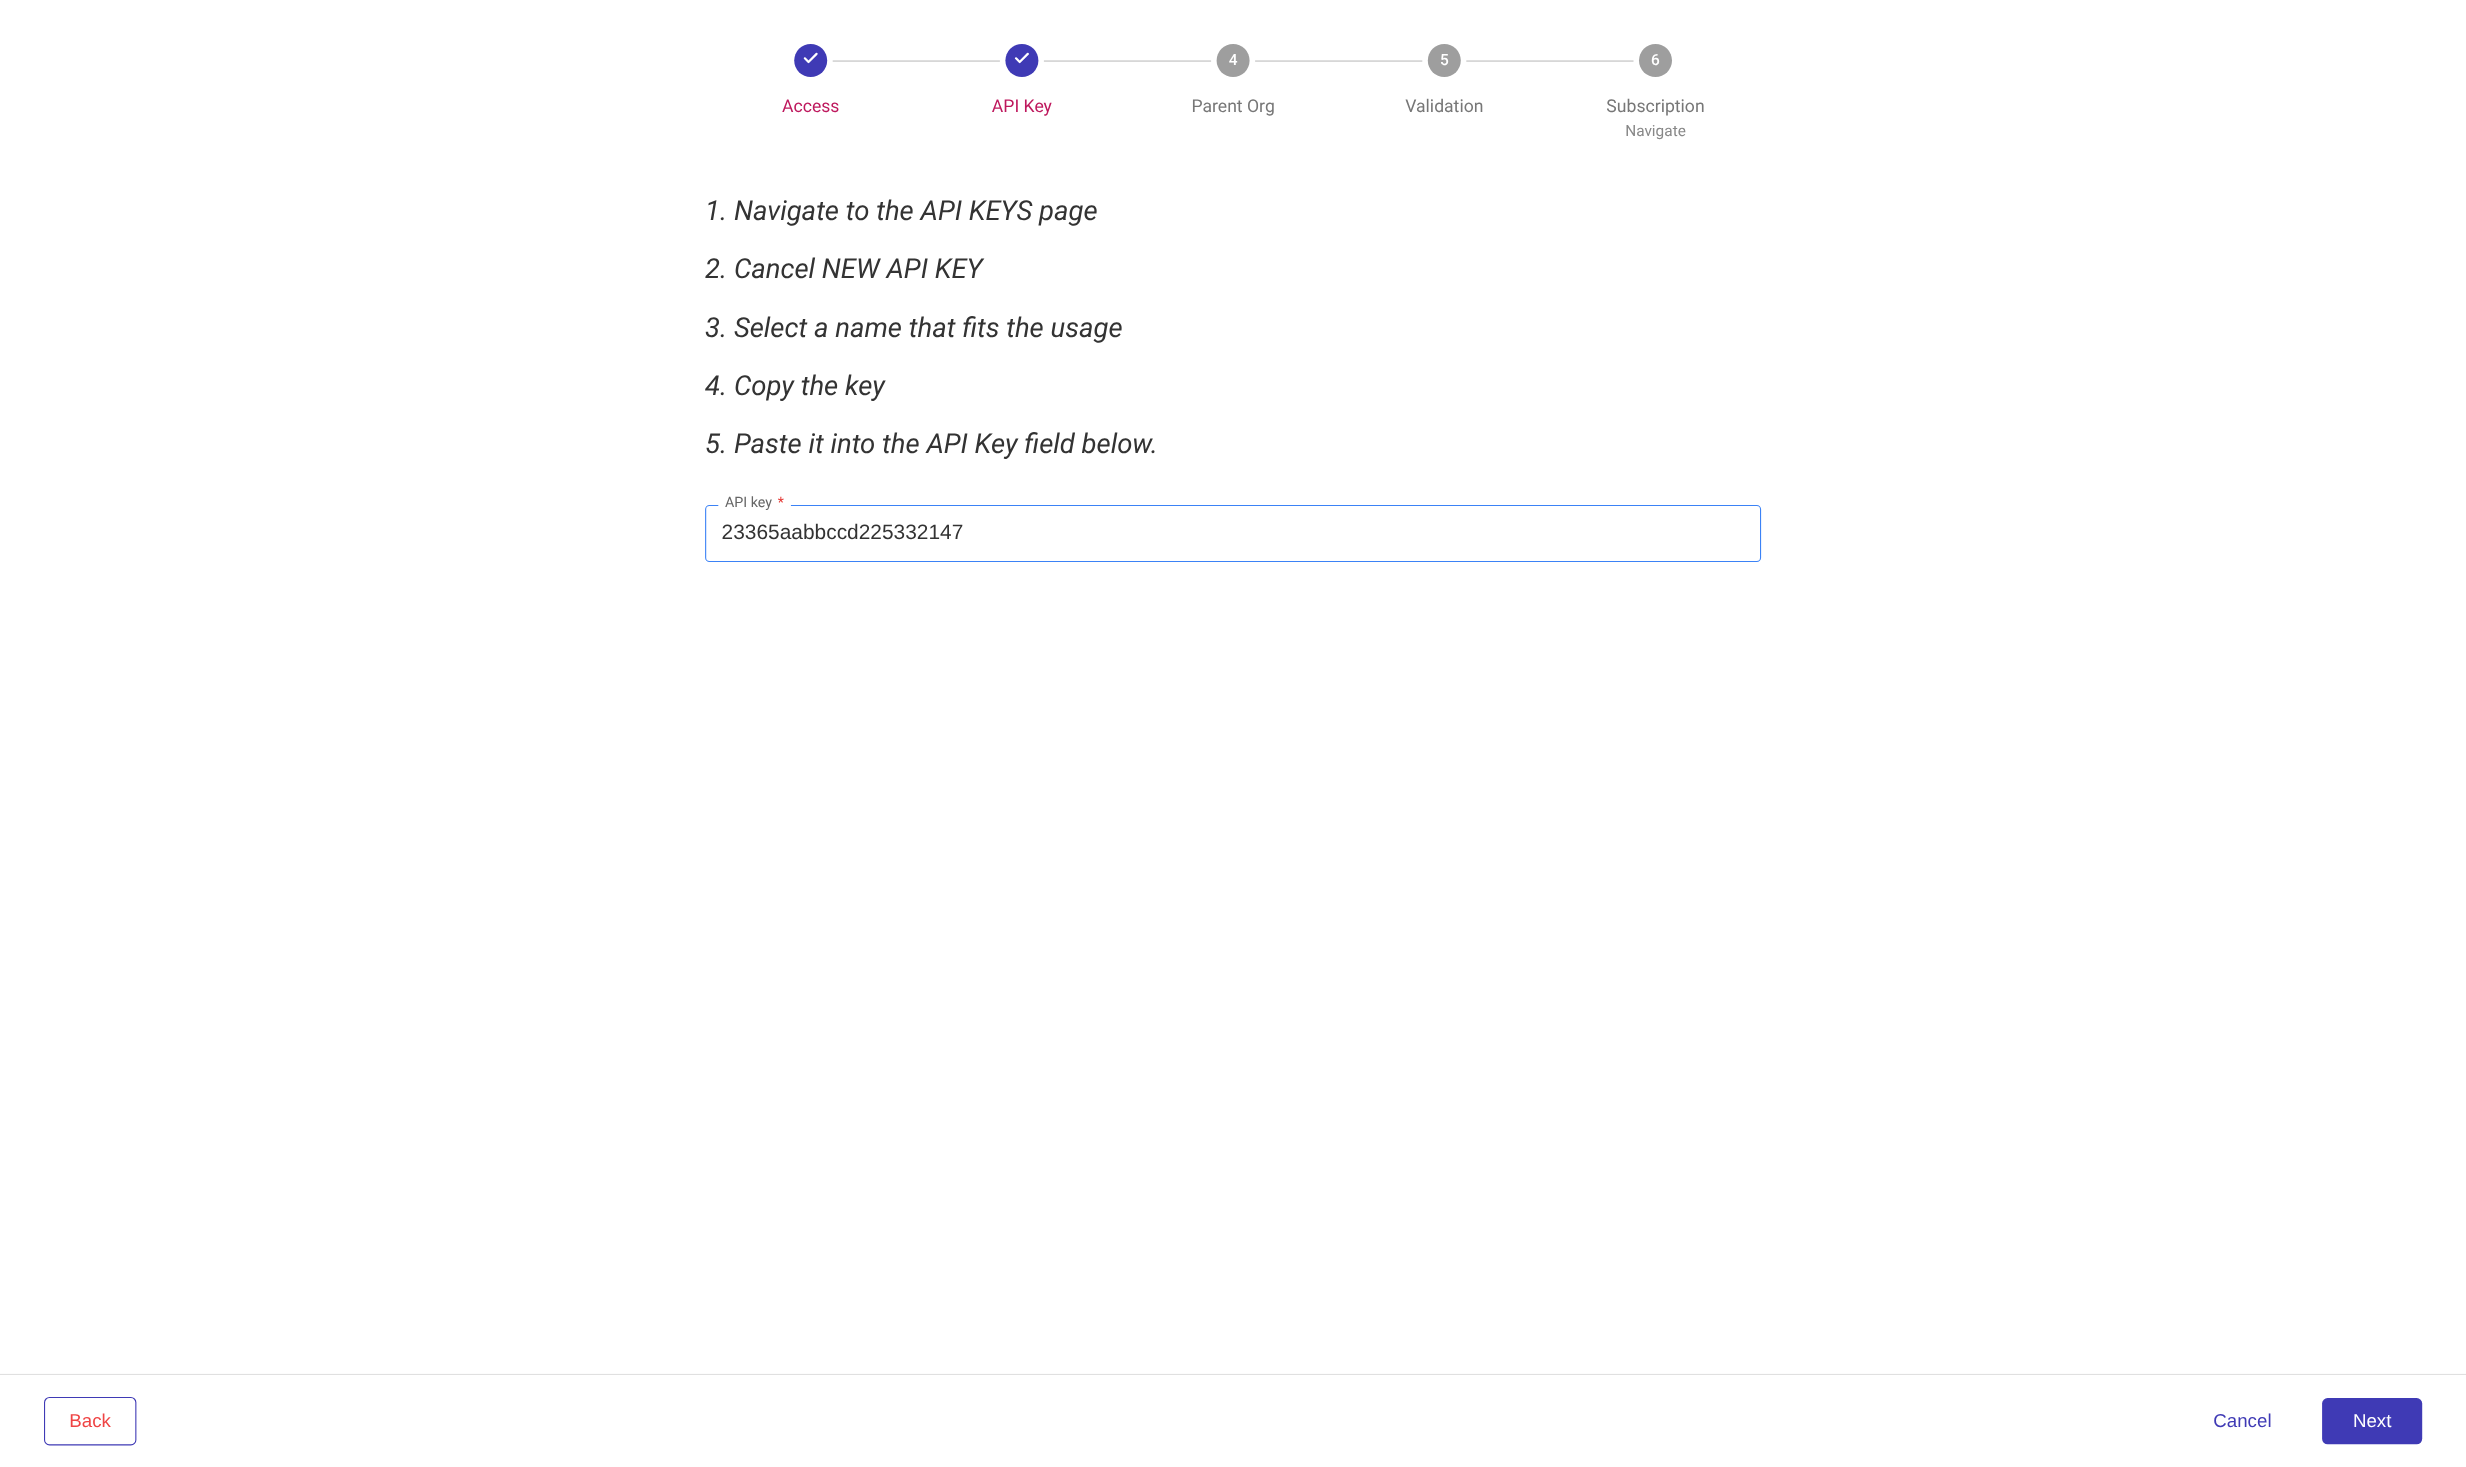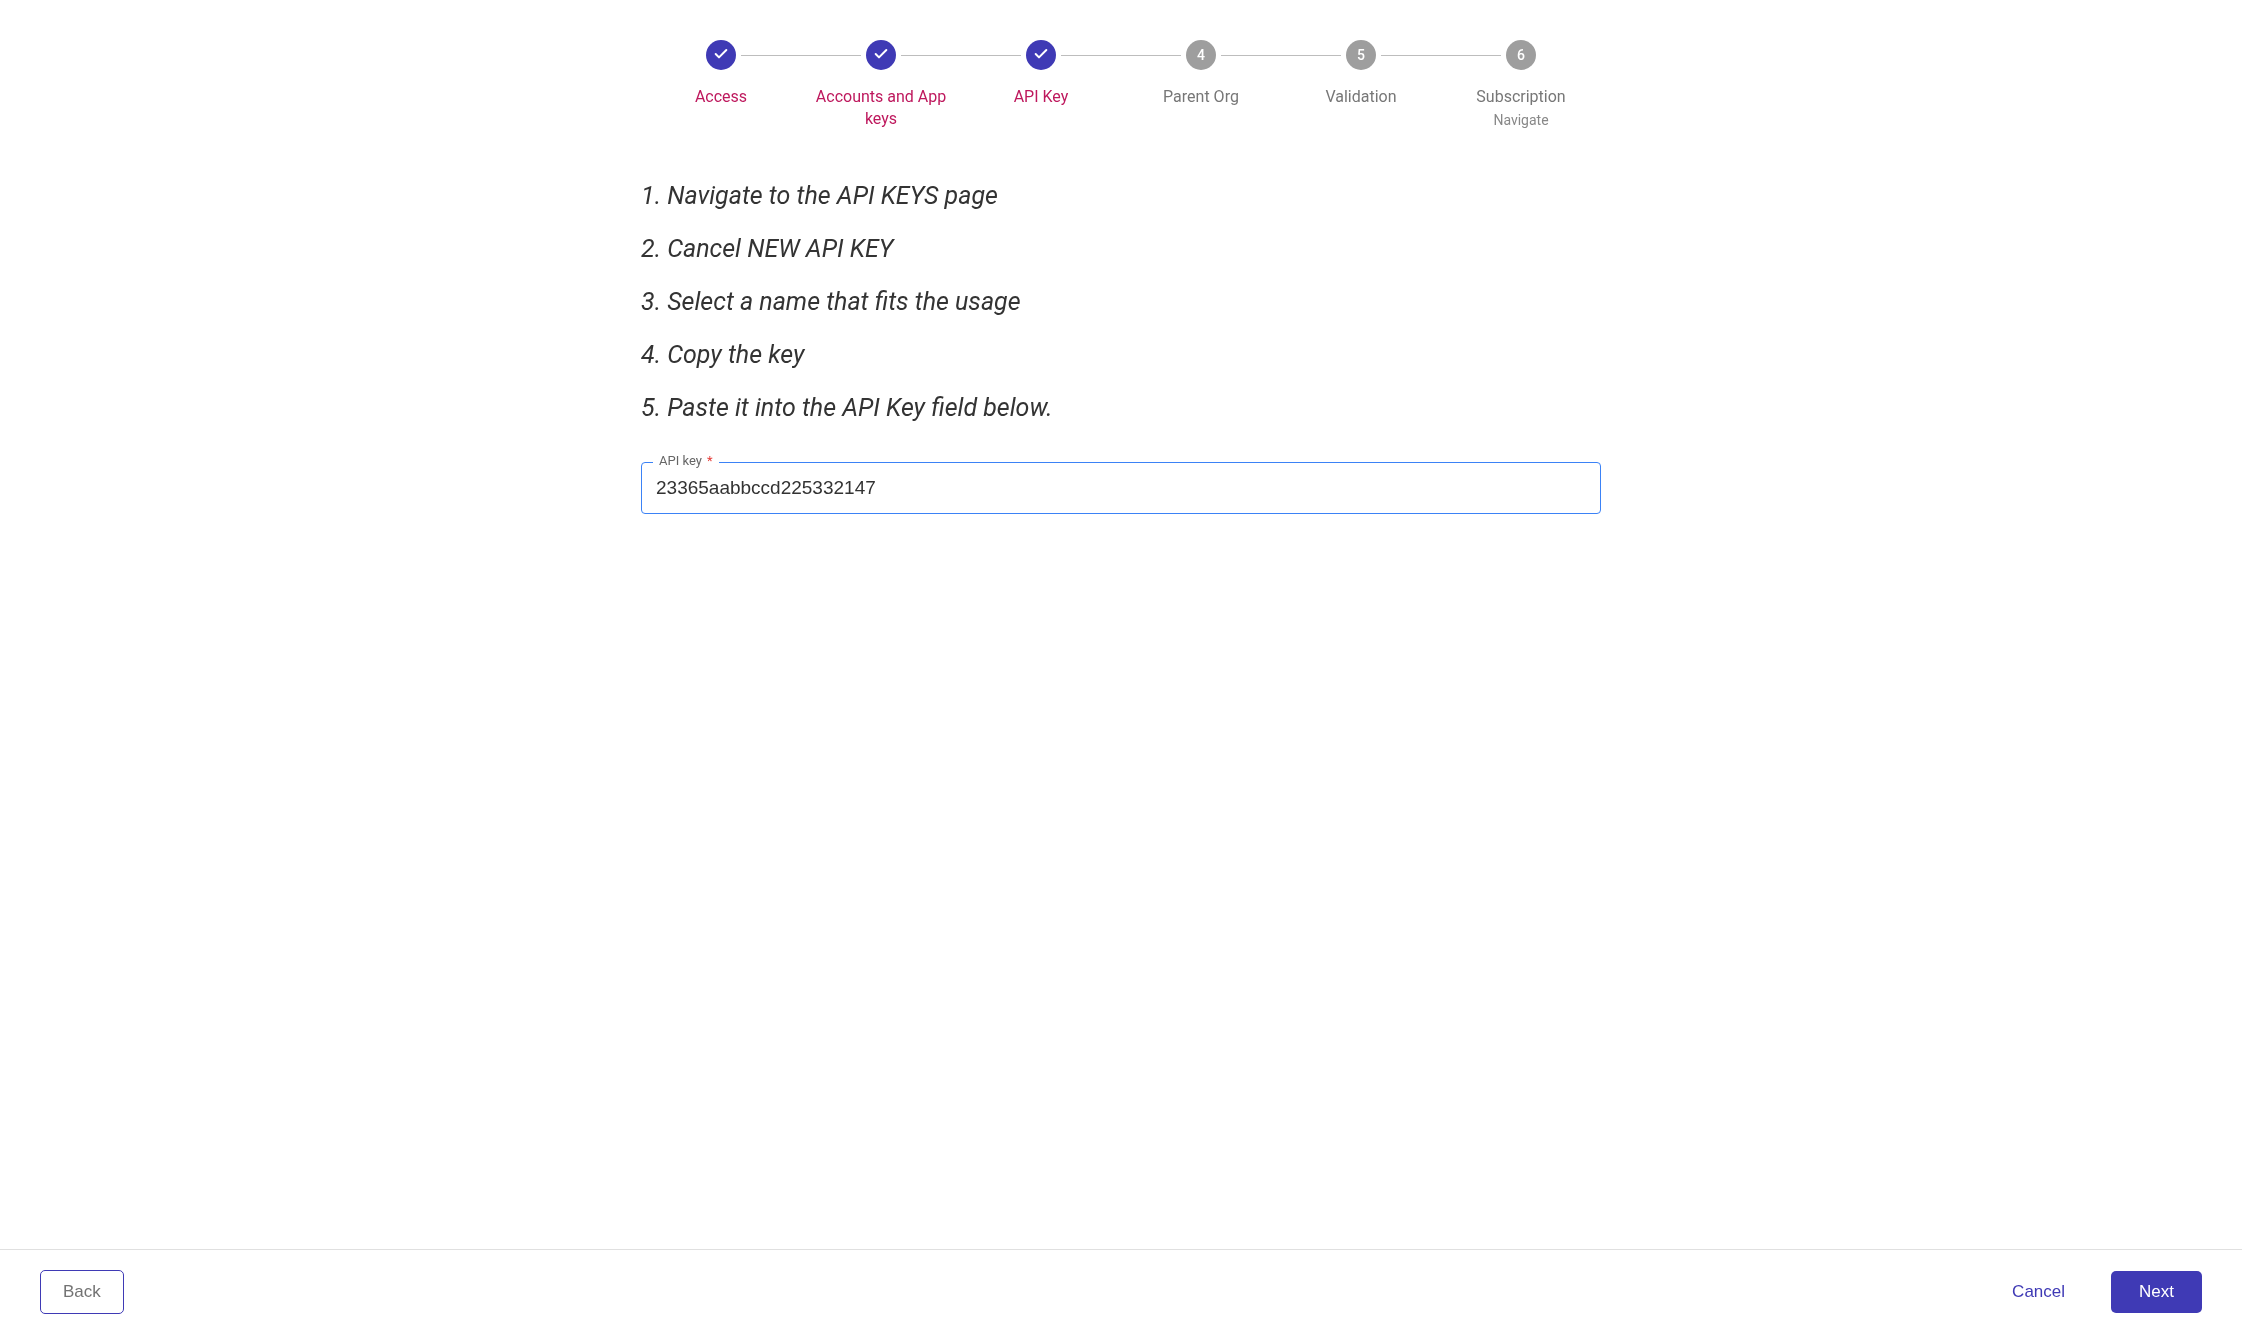--- a/index.html
+++ b/index.html
@@ -163,21 +163,21 @@
       padding: 11px 22px;
       font-size: 17px;
       border-radius: 5px;
       cursor: pointer;
       font-weight: 500;
       border: none;
       background: none;
     }
     .btn-back {
       border: 1px solid #3f3ab5;
-      color: #737373;
+      color: #ef4444;
       background: #fff;
     }
     .btn-cancel {
       color: #3f3ab5;
       background: transparent;
     }
     .btn-next {
       background: #3f3ab5;
       color: #fff;
       padding: 11px 28px;
@@ -195,31 +195,20 @@
         <span class="check-icon">
           <svg viewBox="0 0 24 24" fill="none" stroke="white" stroke-width="3" stroke-linecap="round" stroke-linejoin="round">
               <polyline points="20 6 9 17 4 12"></polyline>
             </svg>
         </span>
       </div>
       <div class="step-label">Access</div>
       <div class="step-connector"></div>
     </div>
 
-    <div class="step completed">
-      <div class="step-circle completed">
-        <span class="check-icon">
-          <svg viewBox="0 0 24 24" fill="none" stroke="white" stroke-width="3" stroke-linecap="round" stroke-linejoin="round">
-              <polyline points="20 6 9 17 4 12"></polyline>
-            </svg>
-        </span>
-      </div>
-      <div class="step-label">Accounts and App keys</div>
-      <div class="step-connector"></div>
-    </div>
 
     <div class="step completed">
       <div class="step-circle completed">
         <span class="check-icon">
           <svg viewBox="0 0 24 24" fill="none" stroke="white" stroke-width="3" stroke-linecap="round" stroke-linejoin="round">
               <polyline points="20 6 9 17 4 12"></polyline>
             </svg>
         </span>
       </div>
       <div class="step-label">API Key</div>

